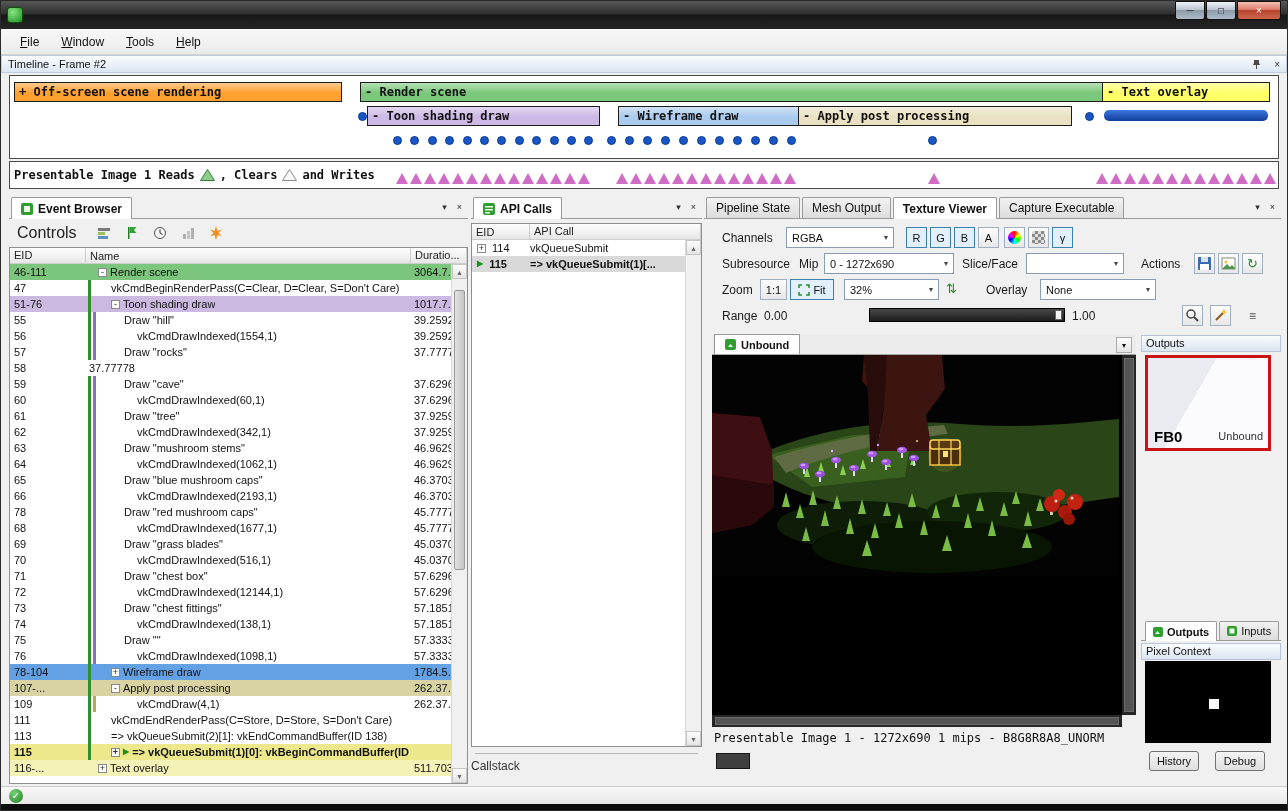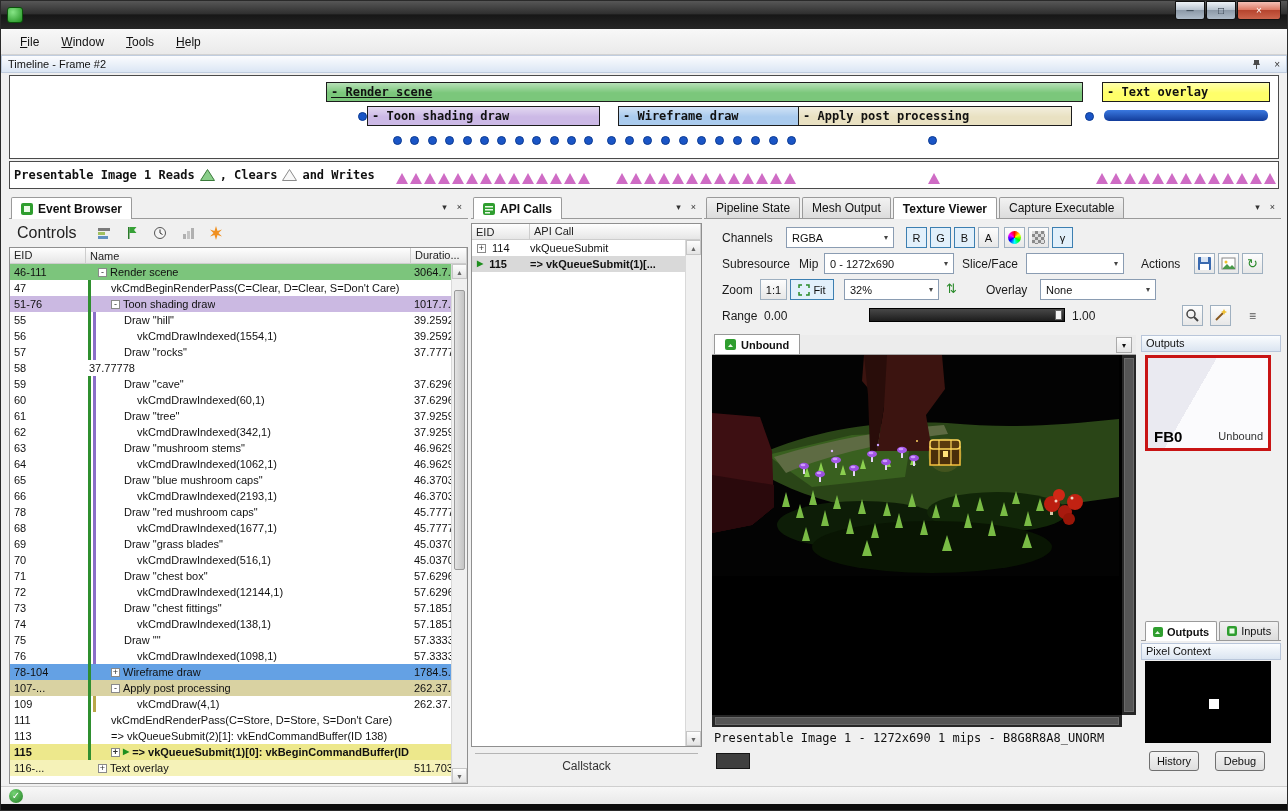--- a/index.html
+++ b/index.html
@@ -94,21 +94,21 @@
   .eb-grid { top:50px; bottom:0; }
 
   
   .api-panel { left:470px; top:196px; width:231px; height:587px; }
   .api-grid { top:26px; height:524px; }
   .a-eid { width:58px; flex:none; display:flex; align-items:center; gap:3px; padding-left:5px; }
   .a-call { flex:1; overflow:hidden; white-space:nowrap; }
   .arow { display:flex; height:16px; line-height:16px; font-size:11px; }
   .arow.sel { background:#d9d9d9; }
   .callstack-divider { position:absolute; left:4px; right:4px; top:556px; border-top:1px solid #b5b5b5; }
-  .callstack-label { position:absolute; left:0; right:0; top:562px; text-align:center; color:#333; }
+  .callstack-label { position:absolute; left:0; right:0; top:562px; color:#333; }
 
   
   .right-panel { left:703px; top:196px; width:577px; height:587px; }
   .tv-row { position:absolute; left:0; right:0; height:22px; }
   .tv-row > * { position:absolute; top:0; }
   .lbl { top:4px; font-size:12px; color:#1a1a1a; white-space:nowrap; }
   .combo { height:21px; background:#fff; border:1px solid #8a9cb2; display:flex; align-items:center;
     padding:0 5px; font-size:11px; white-space:nowrap; }
   .combo .arrow { margin-left:auto; font-size:8px; color:#444; padding-left:6px; }
   .tbtn { width:21px; height:21px; border:1px solid #9fb0c0; background:linear-gradient(#fdfdfd,#e7e7e7);
@@ -201,21 +201,22 @@
     <span class="cap-ctrl">
       <svg width="11" height="11" viewBox="0 0 11 11">
           <path d="M3 1h5v3l1 2H2l1-2z" fill="#4a4a4a"></path>
           <rect x="5" y="6" width="1" height="4" fill="#4a4a4a"></rect>
         </svg>
       <span>×</span>
     </span>
   </div>
 
   <div class="tl-body">
-      <div class="tbar" style="left: 316px; top: 6px; width: 757px; background-color: rgb(123, 199, 123); text-decoration: underline;">- Render scene</div>
+      <div class="tbar" style="left: 4px; top: 6px; width: 328px; background-color: rgb(255, 161, 47);">+ Off-screen scene rendering</div>
+      <div class="tbar" style="left: 350px; top: 6px; width: 757px; background-color: rgb(123, 199, 123);">- Render scene</div>
       <div class="tbar" style="left: 1092px; top: 6px; width: 168px; background-color: rgb(255, 255, 106);">- Text overlay</div>
       <div class="tbar" style="left: 357px; top: 30px; width: 233px; background-color: rgb(204, 185, 230);">- Toon shading draw</div>
       <div class="tbar" style="left: 608px; top: 30px; width: 196px; background-color: rgb(170, 203, 238);">- Wireframe draw</div>
       <div class="tbar" style="left: 788px; top: 30px; width: 274px; background-color: rgb(233, 225, 194);">- Apply post processing</div>
       <div class="tdot" style="left: 348px; top: 36px; background: rgb(26, 85, 198);"></div>
       <div class="tdot" style="left: 1075px; top: 36px; background: rgb(26, 85, 198);"></div>
       <div class="tdot" style="left: 383px; top: 60px; background: rgb(26, 85, 198);"></div>
       <div class="tdot" style="left: 400.4px; top: 60px; background: rgb(26, 85, 198);"></div>
       <div class="tdot" style="left: 417.8px; top: 60px; background: rgb(26, 85, 198);"></div>
       <div class="tdot" style="left: 435.2px; top: 60px; background: rgb(26, 85, 198);"></div>

